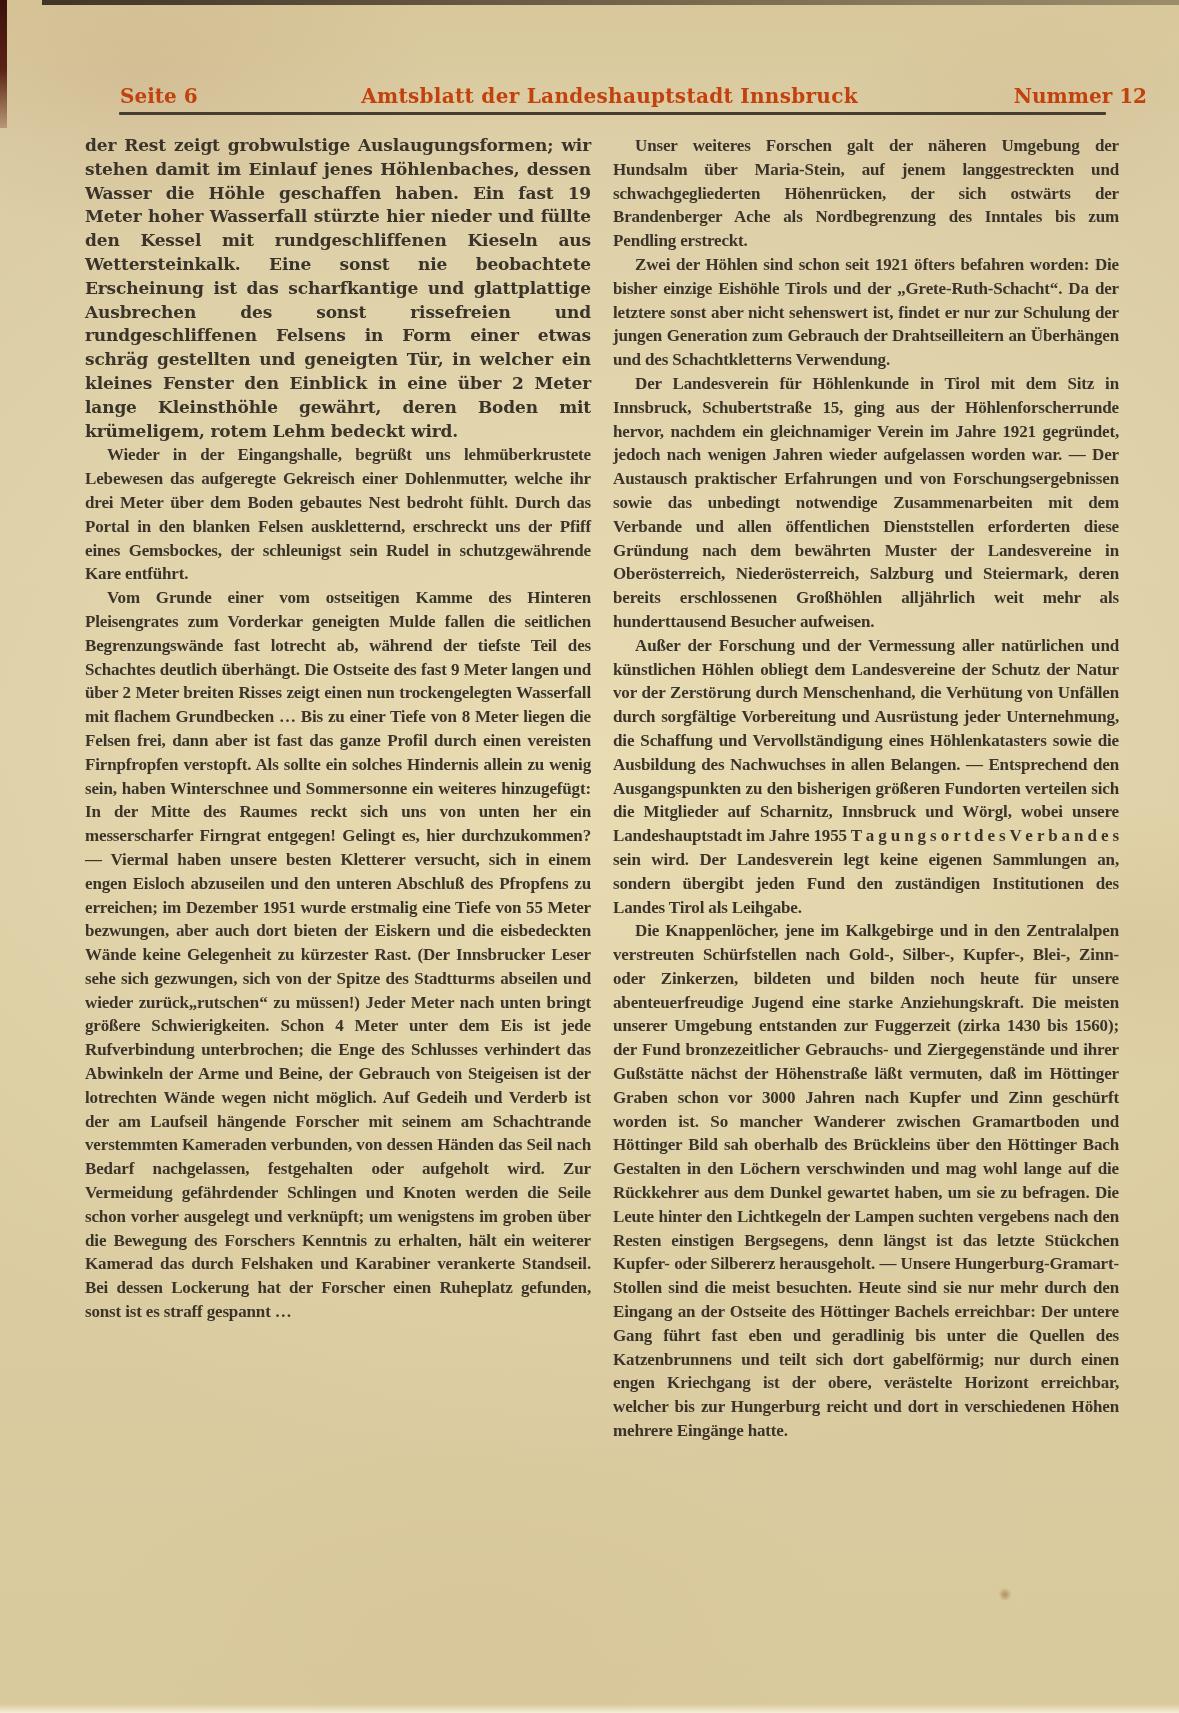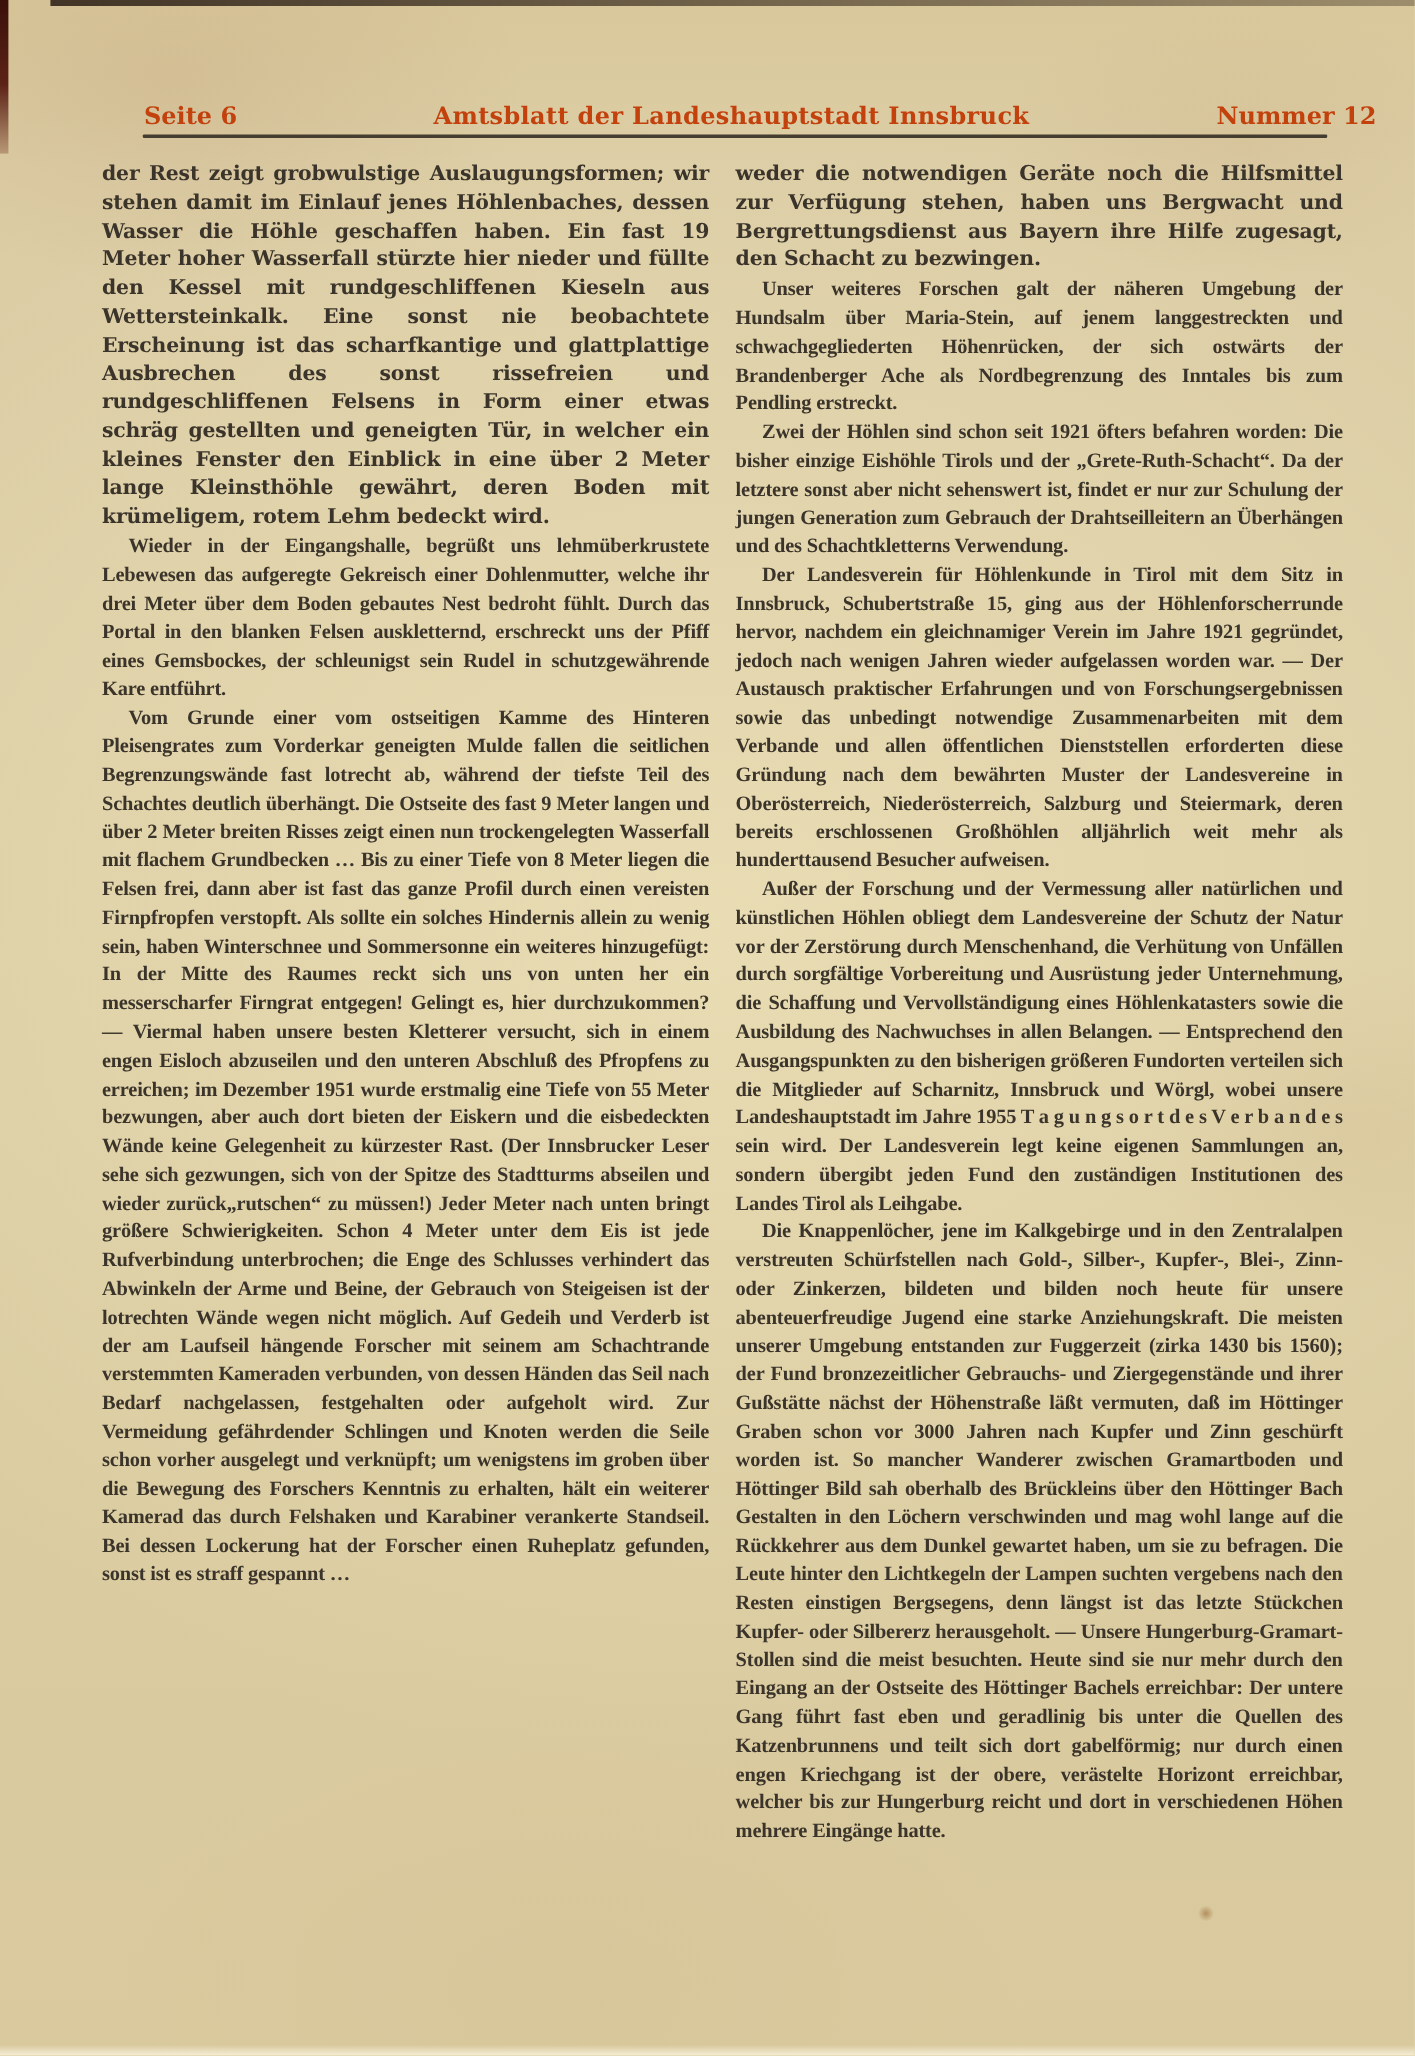--- a/index.html
+++ b/index.html
@@ -78,20 +78,19 @@
 <div class="header-rule"></div>
 
 <div class="col col-left">
   <p>der Rest zeigt grobwulstige Auslaugungsformen; wir stehen damit im Einlauf jenes Höhlenbaches, dessen Wasser die Höhle geschaffen haben. Ein fast 19 Meter hoher Wasserfall stürzte hier nieder und füllte den Kessel mit rundgeschliffenen Kieseln aus Wettersteinkalk. Eine sonst nie beobachtete Erscheinung ist das scharfkantige und glattplattige Ausbrechen des sonst rissefreien und rundgeschliffenen Felsens in Form einer etwas schräg gestellten und geneigten Tür, in welcher ein kleines Fenster den Einblick in eine über 2 Meter lange Kleinsthöhle gewährt, deren Boden mit krümeligem, rotem Lehm bedeckt wird.</p>
   <p class="indent">Wieder in der Eingangshalle, begrüßt uns lehmüberkrustete Lebewesen das aufgeregte Gekreisch einer Dohlenmutter, welche ihr drei Meter über dem Boden gebautes Nest bedroht fühlt. Durch das Portal in den blanken Felsen auskletternd, erschreckt uns der Pfiff eines Gemsbockes, der schleunigst sein Rudel in schutzgewährende Kare entführt.</p>
   <p class="indent">Vom Grunde einer vom ostseitigen Kamme des Hinteren Pleisengrates zum Vorderkar geneigten Mulde fallen die seitlichen Begrenzungswände fast lotrecht ab, während der tiefste Teil des Schachtes deutlich überhängt. Die Ostseite des fast 9 Meter langen und über 2 Meter breiten Risses zeigt einen nun trockengelegten Wasserfall mit flachem Grundbecken … Bis zu einer Tiefe von 8 Meter liegen die Felsen frei, dann aber ist fast das ganze Profil durch einen vereisten Firnpfropfen verstopft. Als sollte ein solches Hindernis allein zu wenig sein, haben Winterschnee und Sommersonne ein weiteres hinzugefügt: In der Mitte des Raumes reckt sich uns von unten her ein messerscharfer Firngrat entgegen! Gelingt es, hier durchzukommen? — Viermal haben unsere besten Kletterer versucht, sich in einem engen Eisloch abzuseilen und den unteren Abschluß des Pfropfens zu erreichen; im Dezember 1951 wurde erstmalig eine Tiefe von 55 Meter bezwungen, aber auch dort bieten der Eiskern und die eisbedeckten Wände keine Gelegenheit zu kürzester Rast. (Der Innsbrucker Leser sehe sich gezwungen, sich von der Spitze des Stadtturms abseilen und wieder zurück„rutschen“ zu müssen!) Jeder Meter nach unten bringt größere Schwierigkeiten. Schon 4 Meter unter dem Eis ist jede Rufverbindung unterbrochen; die Enge des Schlusses verhindert das Abwinkeln der Arme und Beine, der Gebrauch von Steigeisen ist der lotrechten Wände wegen nicht möglich. Auf Gedeih und Verderb ist der am Laufseil hängende Forscher mit seinem am Schachtrande verstemmten Kameraden verbunden, von dessen Händen das Seil nach Bedarf nachgelassen, festgehalten oder aufgeholt wird. Zur Vermeidung gefährdender Schlingen und Knoten werden die Seile schon vorher ausgelegt und verknüpft; um wenigstens im groben über die Bewegung des Forschers Kenntnis zu erhalten, hält ein weiterer Kamerad das durch Felshaken und Karabiner verankerte Standseil. Bei dessen Lockerung hat der Forscher einen Ruheplatz gefunden, sonst ist es straff gespannt …</p>
 
 </div>
 
 <div class="col col-right">
-  <p>weder die notwendigen Geräte noch die Hilfsmittel zur Verfügung stehen, haben uns Bergwacht und Bergrettungsdienst aus Bayern ihre Hilfe zugesagt, den Schacht zu bezwingen.</p>
   <p class="indent">Unser weiteres Forschen galt der näheren Umgebung der Hundsalm über Maria-Stein, auf jenem langgestreckten und schwachgegliederten Höhenrücken, der sich ostwärts der Brandenberger Ache als Nordbegrenzung des Inntales bis zum Pendling erstreckt.</p>
   <p class="indent">Zwei der Höhlen sind schon seit 1921 öfters befahren worden: Die bisher einzige Eishöhle Tirols und der „Grete-Ruth-Schacht“. Da der letztere sonst aber nicht sehenswert ist, findet er nur zur Schulung der jungen Generation zum Gebrauch der Drahtseilleitern an Überhängen und des Schachtkletterns Verwendung.</p>
   <p class="indent">Der Landesverein für Höhlenkunde in Tirol mit dem Sitz in Innsbruck, Schubertstraße 15, ging aus der Höhlenforscherrunde hervor, nachdem ein gleichnamiger Verein im Jahre 1921 gegründet, jedoch nach wenigen Jahren wieder aufgelassen worden war. — Der Austausch praktischer Erfahrungen und von Forschungsergebnissen sowie das unbedingt notwendige Zusammenarbeiten mit dem Verbande und allen öffentlichen Dienststellen erforderten diese Gründung nach dem bewährten Muster der Landesvereine in Oberösterreich, Niederösterreich, Salzburg und Steiermark, deren bereits erschlossenen Großhöhlen alljährlich weit mehr als hunderttausend Besucher aufweisen.</p>
   <p class="indent">Außer der Forschung und der Vermessung aller natürlichen und künstlichen Höhlen obliegt dem Landesvereine der Schutz der Natur vor der Zerstörung durch Menschenhand, die Verhütung von Unfällen durch sorgfältige Vorbereitung und Ausrüstung jeder Unternehmung, die Schaffung und Vervollständigung eines Höhlenkatasters sowie die Ausbildung des Nachwuchses in allen Belangen. — Entsprechend den Ausgangspunkten zu den bisherigen größeren Fundorten verteilen sich die Mitglieder auf Scharnitz, Innsbruck und Wörgl, wobei unsere Landeshauptstadt im Jahre 1955 T a g u n g s o r t  d e s  V e r b a n d e s sein wird. Der Landesverein legt keine eigenen Sammlungen an, sondern übergibt jeden Fund den zuständigen Institutionen des Landes Tirol als Leihgabe.</p>
   <p class="indent">Die Knappenlöcher, jene im Kalkgebirge und in den Zentralalpen verstreuten Schürfstellen nach Gold-, Silber-, Kupfer-, Blei-, Zinn- oder Zinkerzen, bildeten und bilden noch heute für unsere abenteuerfreudige Jugend eine starke Anziehungskraft. Die meisten unserer Umgebung entstanden zur Fuggerzeit (zirka 1430 bis 1560); der Fund bronzezeitlicher Gebrauchs- und Ziergegenstände und ihrer Gußstätte nächst der Höhenstraße läßt vermuten, daß im Höttinger Graben schon vor 3000 Jahren nach Kupfer und Zinn geschürft worden ist. So mancher Wanderer zwischen Gramartboden und Höttinger Bild sah oberhalb des Brückleins über den Höttinger Bach Gestalten in den Löchern verschwinden und mag wohl lange auf die Rückkehrer aus dem Dunkel gewartet haben, um sie zu befragen. Die Leute hinter den Lichtkegeln der Lampen suchten vergebens nach den Resten einstigen Bergsegens, denn längst ist das letzte Stückchen Kupfer- oder Silbererz herausgeholt. — Unsere Hungerburg-Gramart-Stollen sind die meist besuchten. Heute sind sie nur mehr durch den Eingang an der Ostseite des Höttinger Bachels erreichbar: Der untere Gang führt fast eben und geradlinig bis unter die Quellen des Katzenbrunnens und teilt sich dort gabelförmig; nur durch einen engen Kriechgang ist der obere, verästelte Horizont erreichbar, welcher bis zur Hungerburg reicht und dort in verschiedenen Höhen mehrere Eingänge hatte.</p>
 
 </div>
 
 </body></html>

